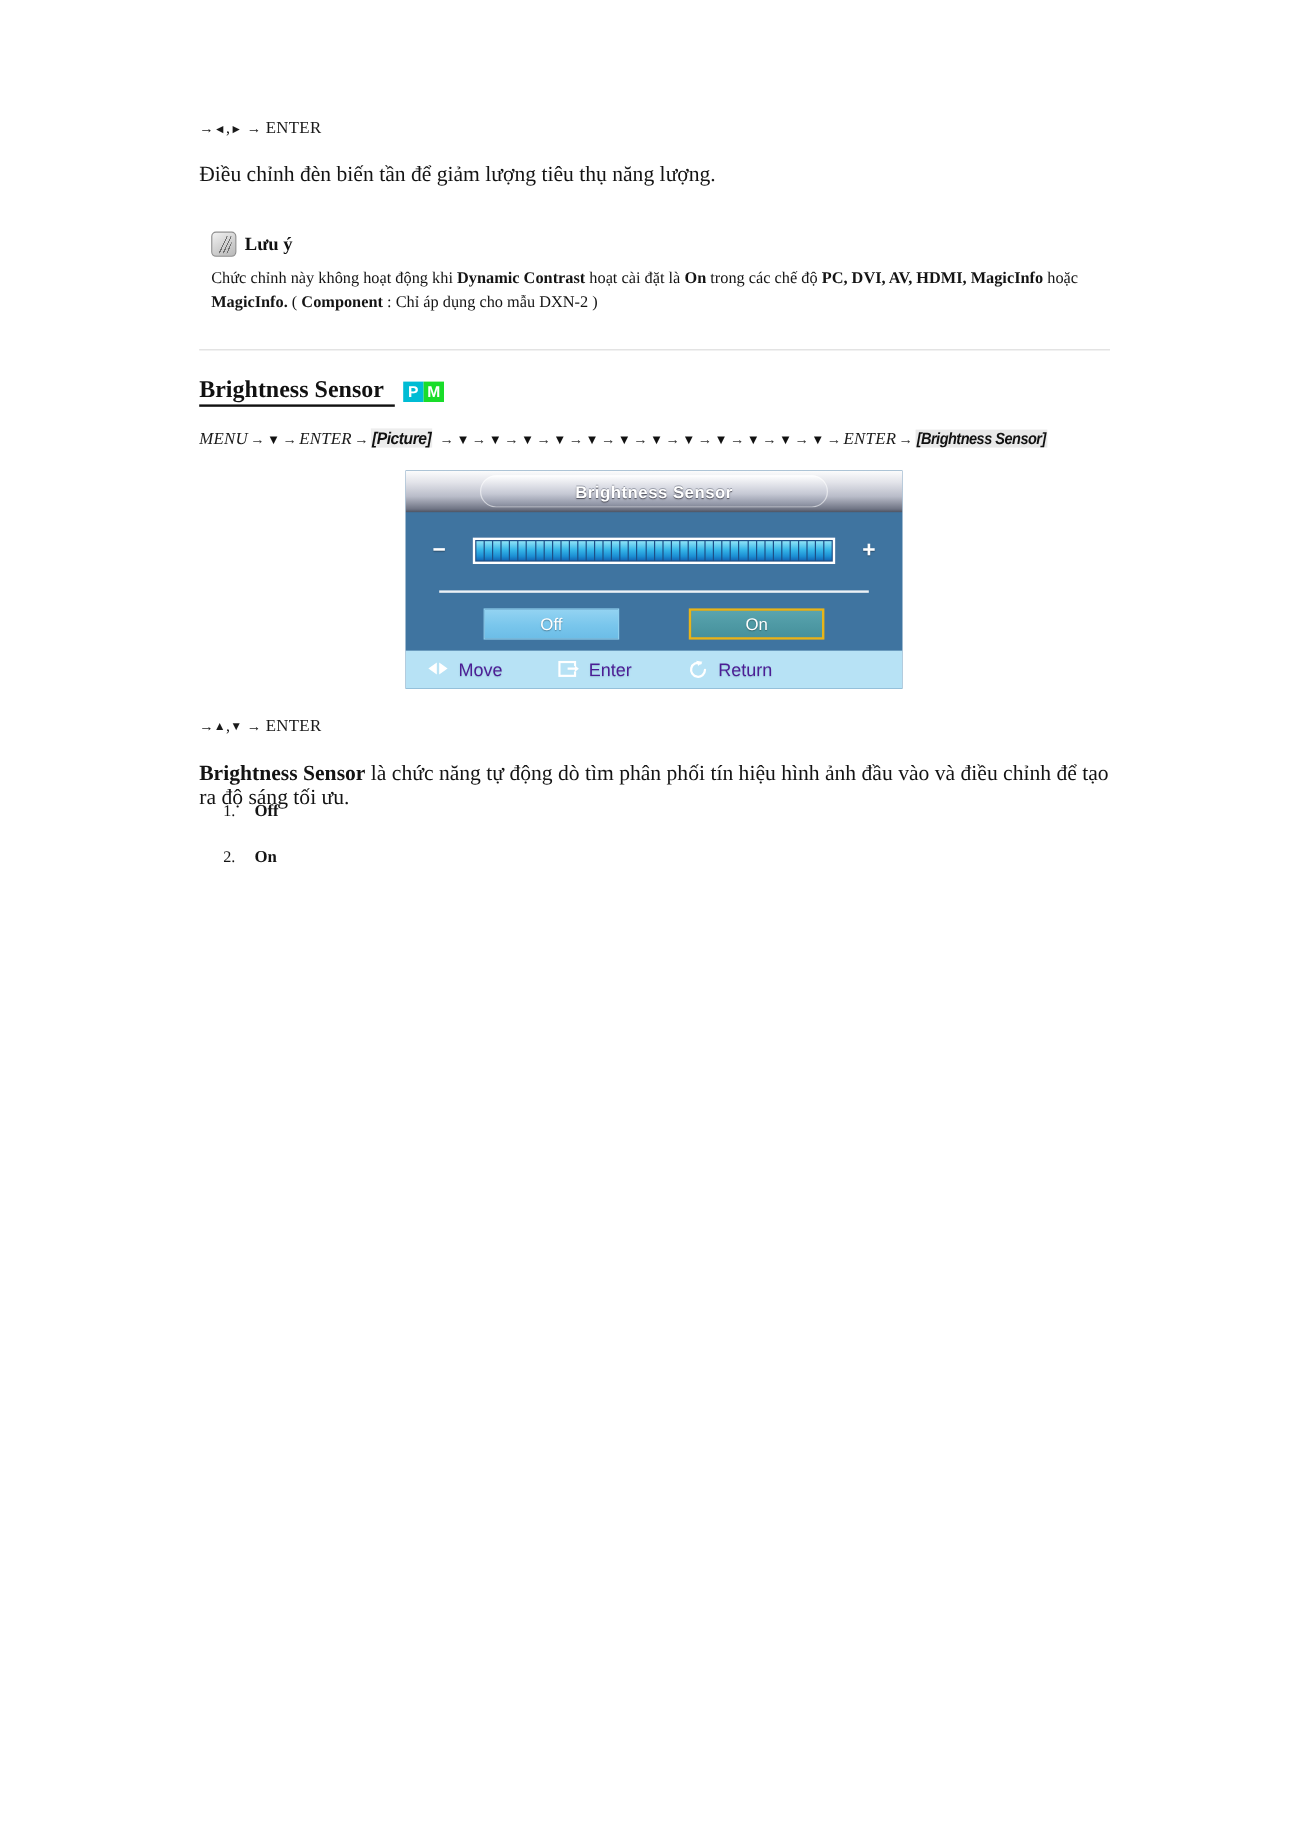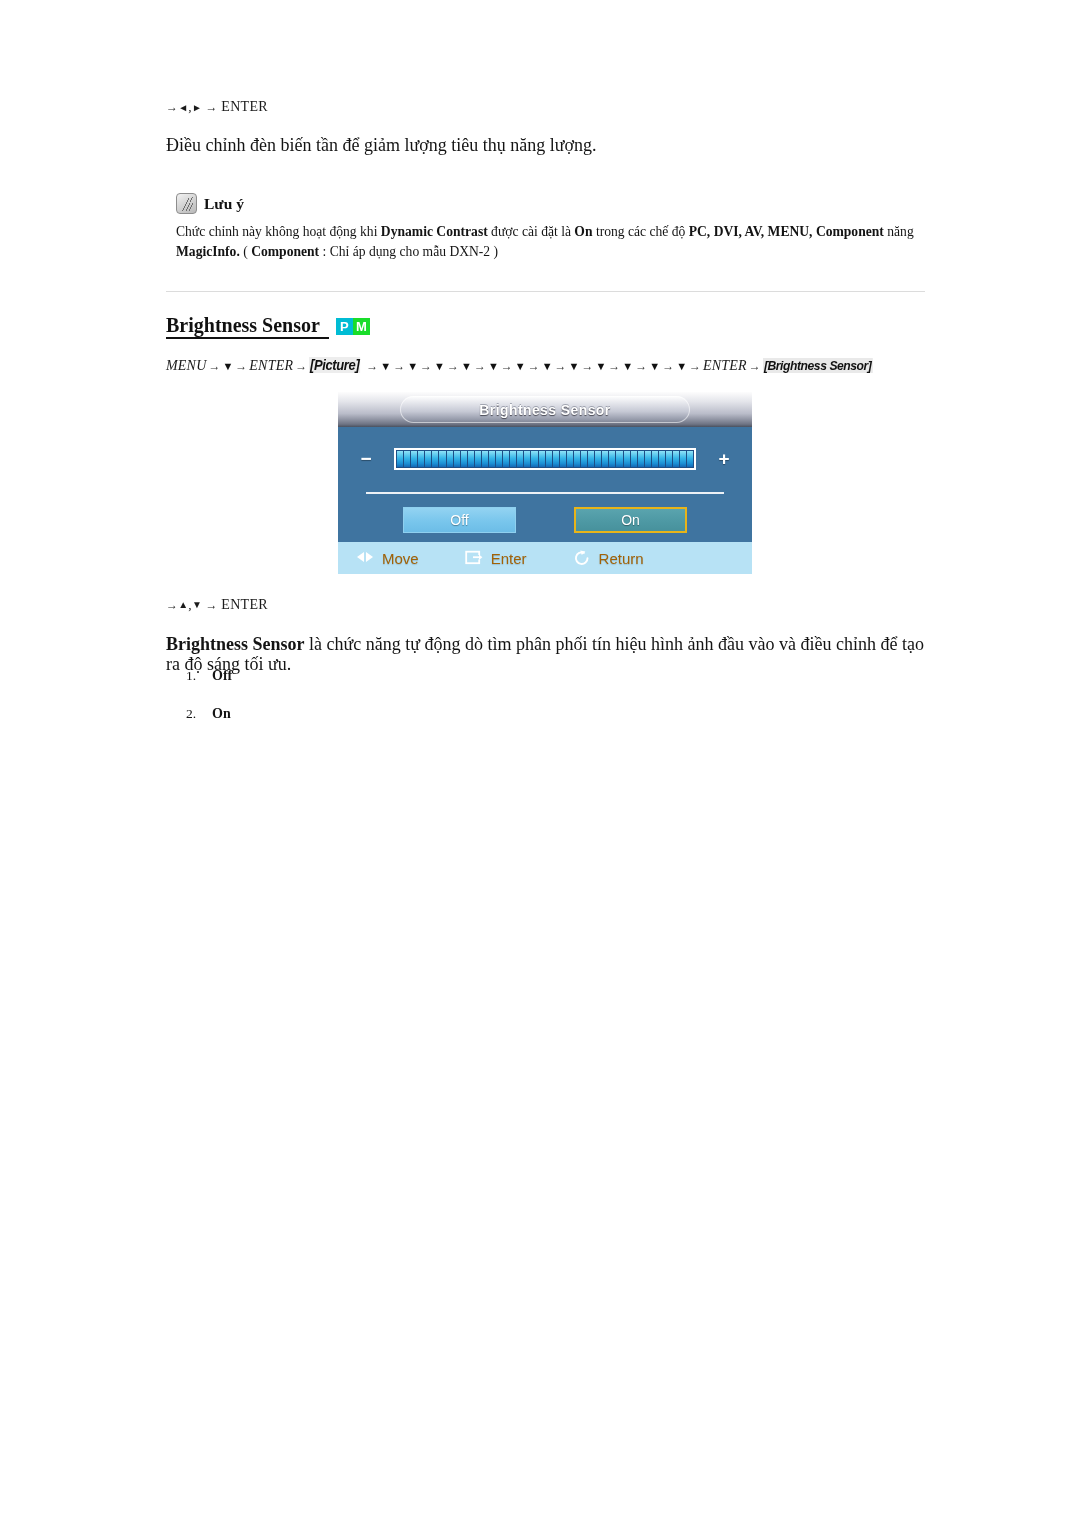--- a/index.html
+++ b/index.html
@@ -313,21 +313,21 @@
     gap: 46px;
   }
   .foot-item {
     display: flex;
     align-items: center;
     gap: 8px;
   }
   .foot-label {
     font-family: "Liberation Sans", sans-serif;
     font-size: 15px;
-    color: #a16207;
+    color: #4c1d95;
     text-shadow: 0 1px 1px rgba(120,160,180,0.5);
   }
   .ic {
     width: 18px; height: 16px;
     position: relative;
     flex: 0 0 auto;
   }
   .ic svg { display: block; }
 
   
@@ -365,21 +365,21 @@
   </div>
 
   <div class="para" style="left:166px; top:135px; width:740px;">Điều chỉnh đèn biến tần để giảm lượng tiêu thụ năng lượng.</div>
 
   <div class="note-head">
     <span class="note-icon"></span>
     <span class="note-title">Lưu ý</span>
   </div>
 
   <div class="note-body">
-    <span>Chức chỉnh này không hoạt động khi </span><b>Dynamic Contrast</b><span> được cài đặt là </span><b>On</b><span> trong các chế độ </span><b>PC, DVI, AV, MENU, Component</b><span> năng</span>
+    <span>Chức chỉnh này không hoạt động khi </span><b>Dynamic Contrast</b><span> hoạt cài đặt là </span><b>On</b><span> trong các chế độ </span><b>PC, DVI, AV, HDMI, MagicInfo</b><span> hoặc</span>
     <b>MagicInfo.</b><span> ( </span><b>Component</b><span> : Chỉ áp dụng cho mẫu DXN-2 )</span>
   </div>
 
   <div class="divider"></div>
 
   <div class="section-heading">
     <span class="h-text">Brightness Sensor</span>
     <span class="badge badge-p">P</span>
     <span class="badge badge-m">M</span>
   </div>

